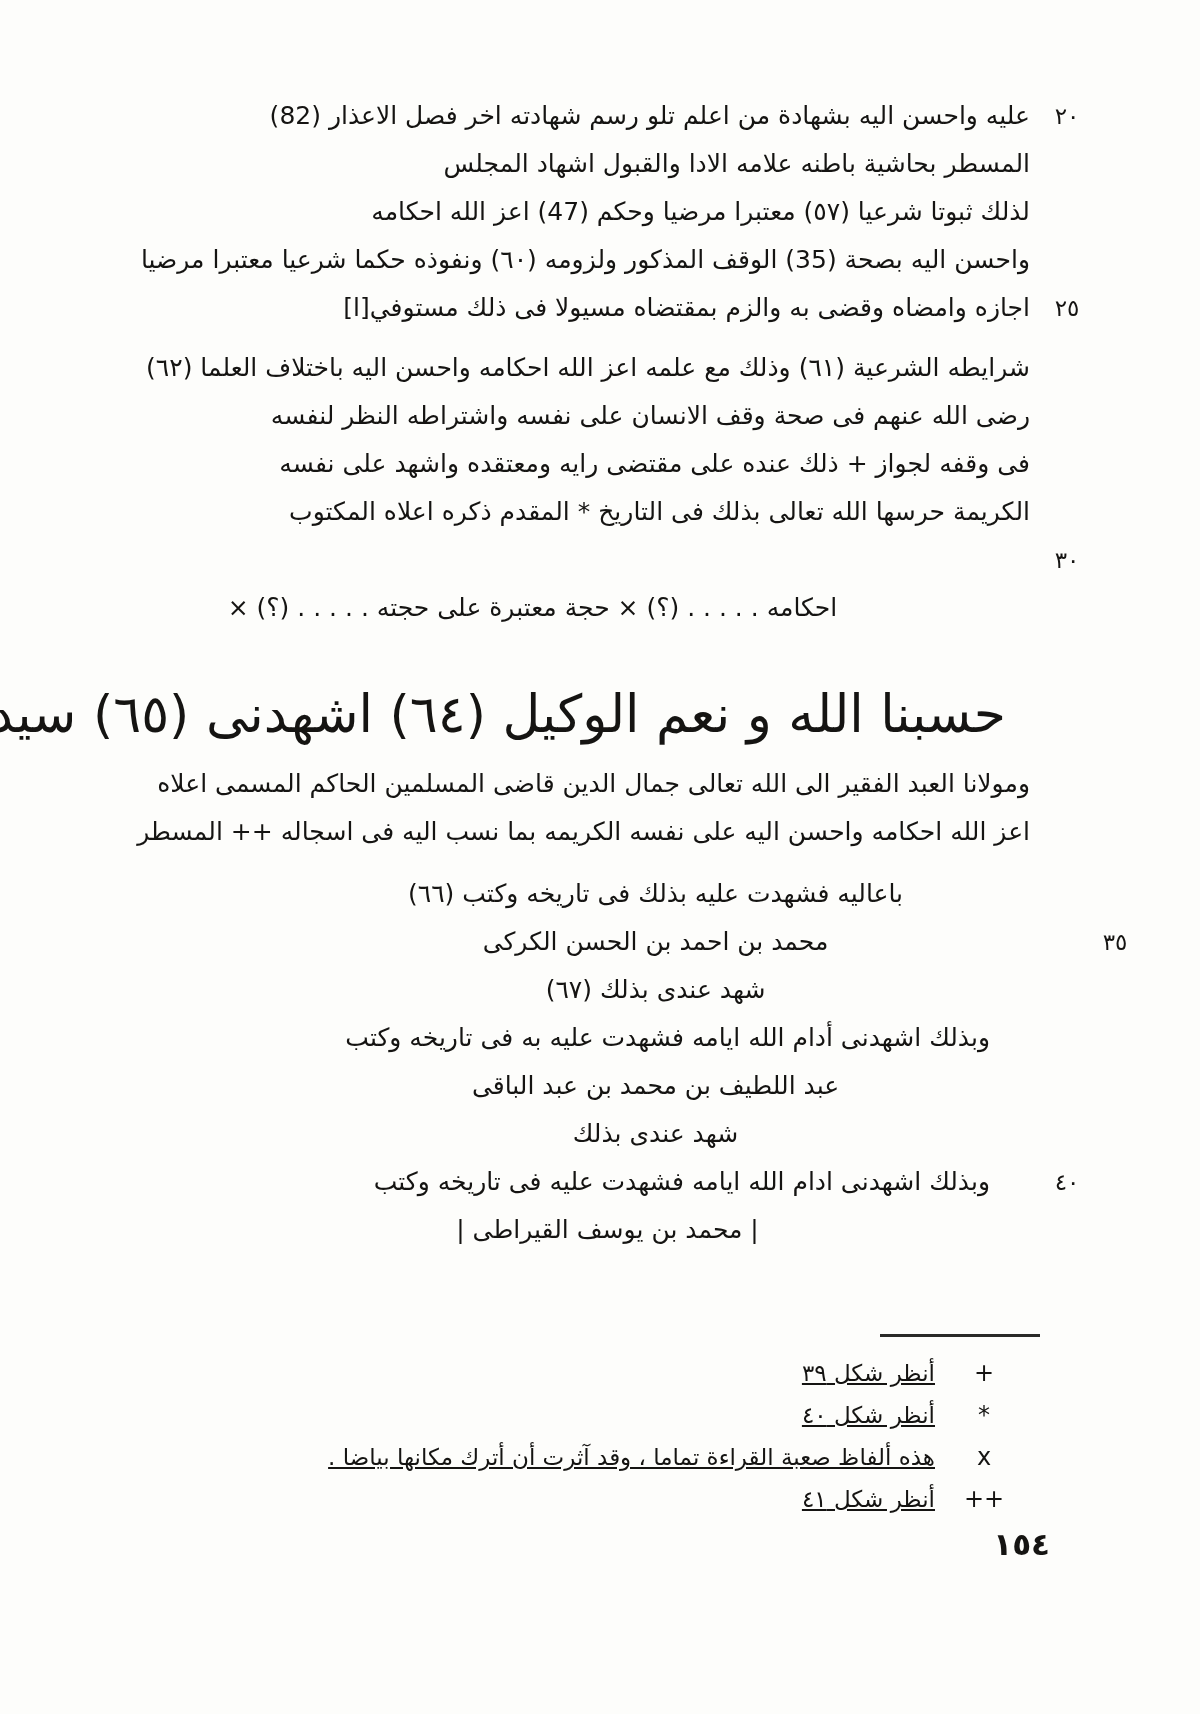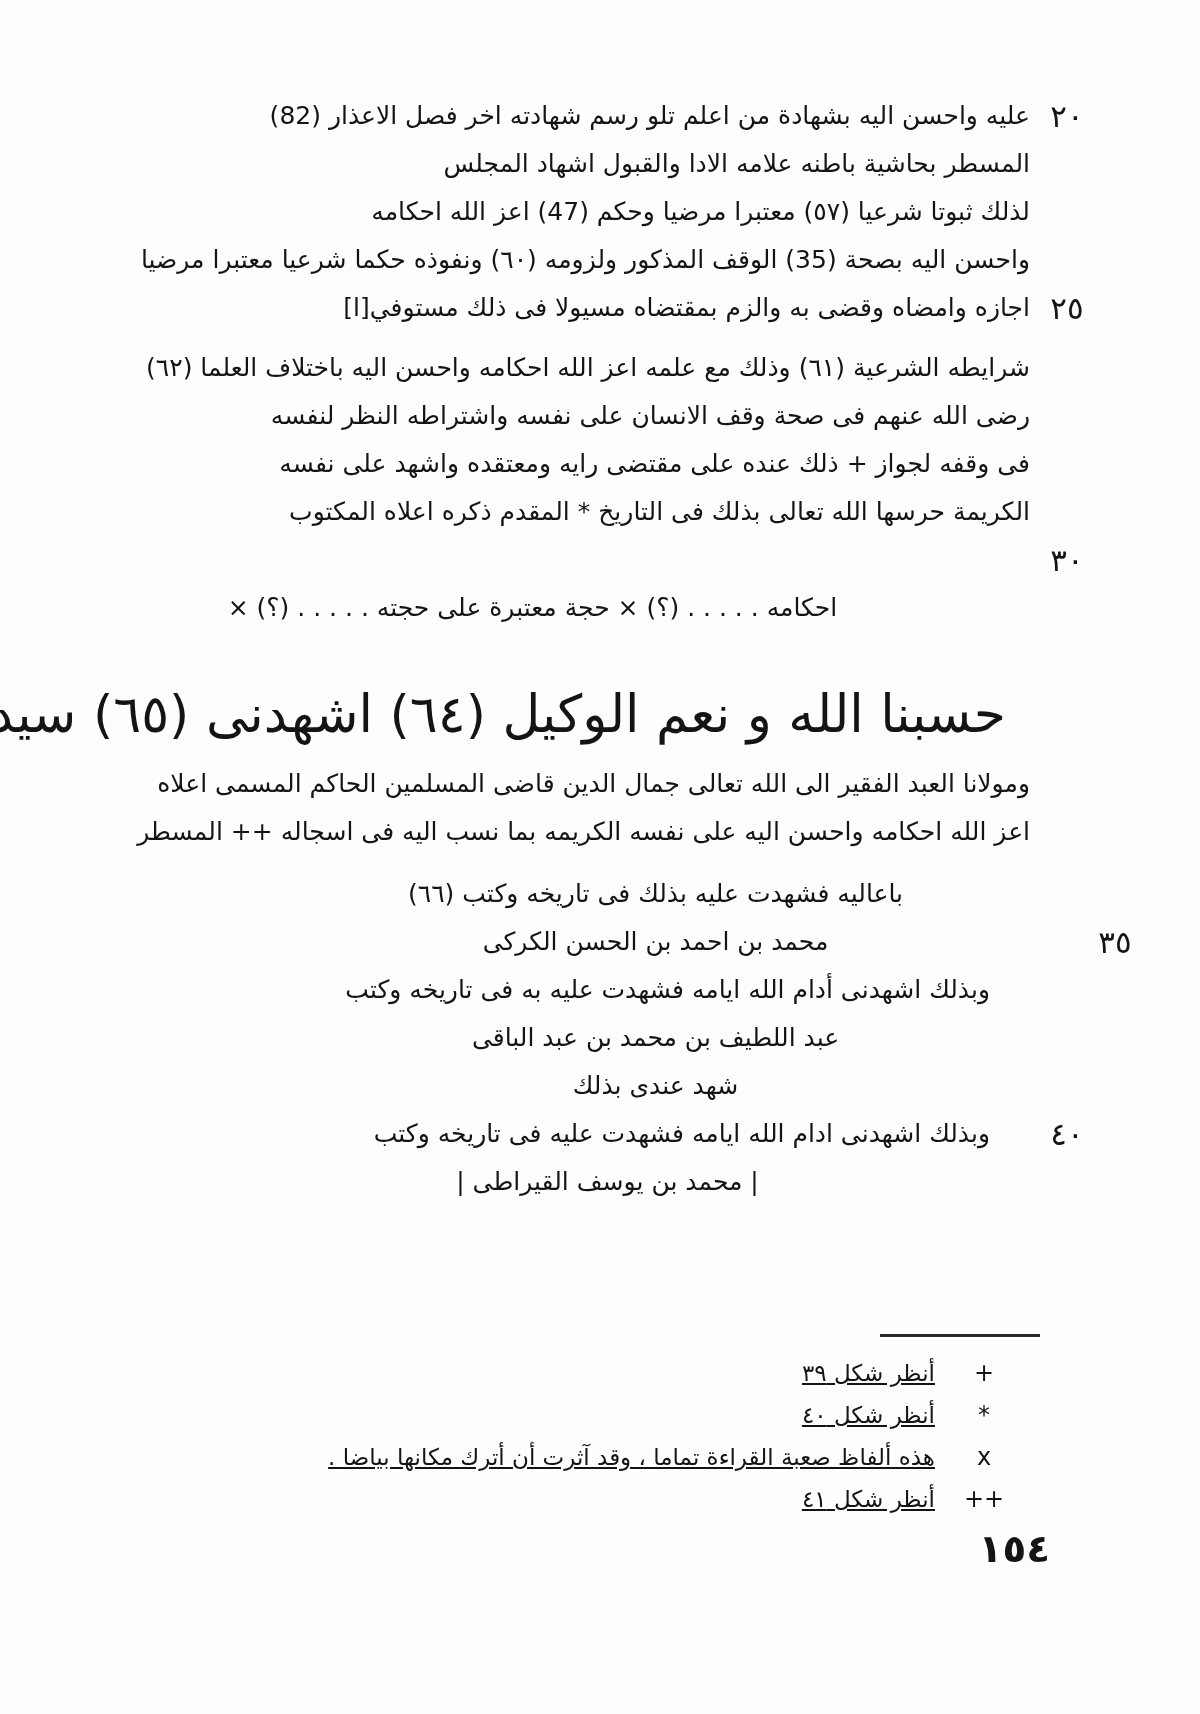--- a/index.html
+++ b/index.html
@@ -46,21 +46,21 @@
     padding-right:24px;
     letter-spacing:1px;
   }
   .line.gap-md{margin-top:14px;}
   .line-num{
     position:absolute;
     right:-62px;
     top:0;
     width:50px;
     text-align:center;
-    font-size:31px;
+    font-size:23px;
     line-height:48px;
   }
   
   .margin-note{
     position:absolute;
     left:88px;
     top:552px;
     width:100px;
     height:822px;
   }
@@ -96,21 +96,21 @@
     width:64px;
     text-align:center;
     font-size:24px;
     line-height:42px;
   }
   
   .page-number{
     position:absolute;
     top:1526px;
     right:150px;
-    font-size:39px;
+    font-size:31px;
     font-weight:700;
     letter-spacing:2px;
   }
 </style>
 </head>
 <body>
 
 <div class="page">
 
   <div class="main-text" id="main-lines">
@@ -187,20 +187,24 @@
     <div class="line center-offset gap-md">
       
       <span class="line-text">باعاليه فشهدت عليه بذلك فى تاريخه وكتب (٦٦)</span>
     </div>
 
     <div class="line center-offset">
       <span class="line-num">٣٥</span>
       <span class="line-text">محمد بن احمد بن الحسن الكركى</span>
     </div>
 
+    <div class="line center-offset">
+      
+      <span class="line-text">شهد عندى بذلك (٦٧)</span>
+    </div>
 
     <div class="line inset">
       
       <span class="line-text">وبذلك اشهدنى أدام الله ايامه فشهدت عليه به فى تاريخه وكتب</span>
     </div>
 
     <div class="line center-offset">
       
       <span class="line-text">عبد اللطيف بن محمد بن عبد الباقى</span>
     </div>

